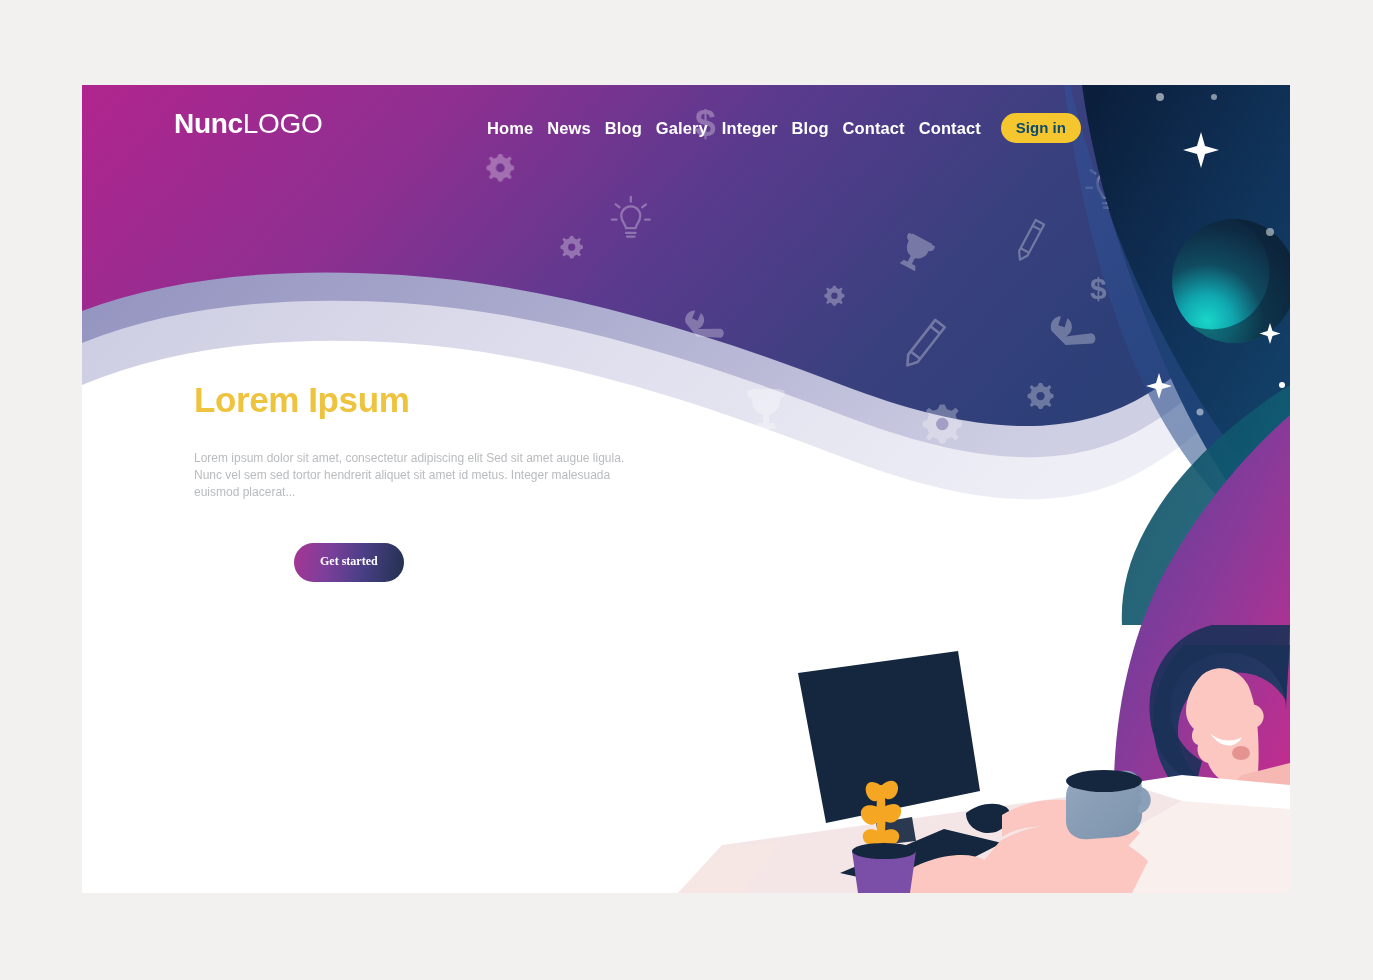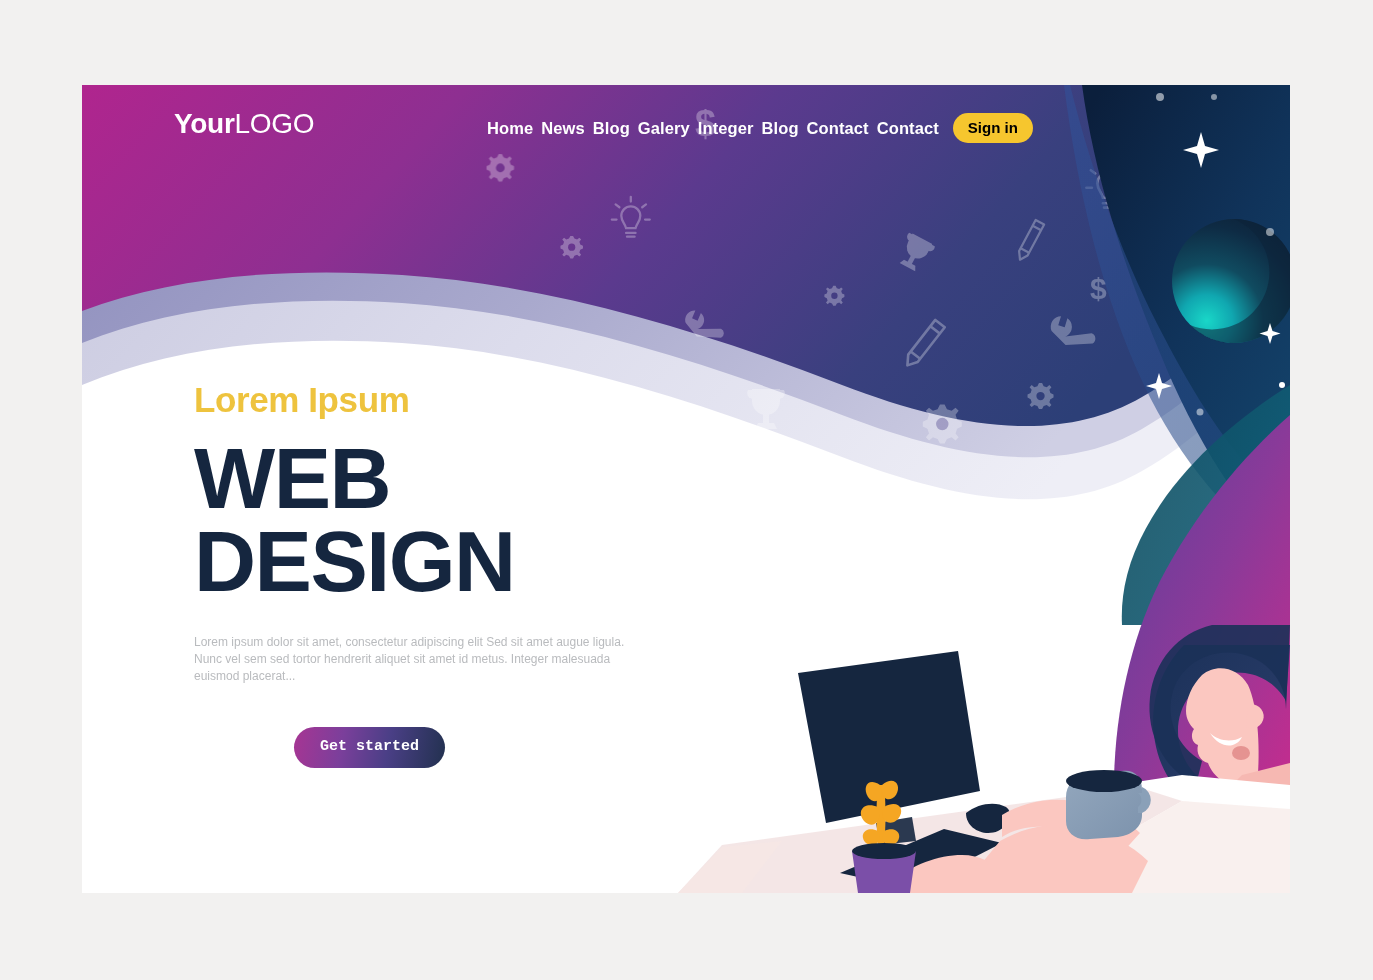--- a/index.html
+++ b/index.html
@@ -30,30 +30,30 @@
   #logo {
     position:absolute; left:92px; top:23px;
     font-size:28px; letter-spacing:-0.3px; color:#ffffff;
     white-space:nowrap; pointer-events:auto;
   }
   #logo .b { font-weight:bold; }
   #logo .l { font-weight:300; }
 
   #navlinks {
     position:absolute; left:405px; top:28px;
-    display:flex; align-items:center; gap:8px;
+    display:flex; align-items:center; gap:14px;
     pointer-events:auto;
   }
   .navlink {
     font-size:16.5px; font-weight:bold; color:#ffffff;
     white-space:nowrap; cursor:pointer; letter-spacing:0.1px;
   }
   #signin {
     margin-left:6px;
-    background:#f6c62e; color:#000000;
+    background:#f6c62e; color:#0c4a6e;
     font-size:15px; font-weight:bold;
     padding:6px 15px 7px; border-radius:20px;
     border:none; cursor:pointer; white-space:nowrap;
     font-family:"Liberation Sans", sans-serif;
   }
 
   
   #hero { position:absolute; left:112px; top:295px; z-index:30; width:480px; }
   #eyebrow {
     font-size:35px; font-weight:bold; color:#eec33e;
@@ -64,23 +64,23 @@
     color:#15263f; letter-spacing:-1.5px;
   }
   #lede {
     margin-top:30px; width:450px;
     font-size:12px; line-height:1.42; color:#b9bbbe;
   }
   #cta {
     margin-top:42px; margin-left:100px;
     display:inline-block;
     background:linear-gradient(100deg,#a73593 0%,#7b3f9b 32%,#4a3f86 62%,#22314f 100%);
-    color:#fff; font-size:15px; font-weight:bold;
+    color:#fff; font-size:12px; font-weight:bold;
     padding:11px 26px 13px; border:none; border-radius:22px;
-    cursor:pointer; font-family:Liberation Mono, monospace;
+    cursor:pointer; font-family:Liberation Serif, serif;
   }
 </style>
 </head>
 <body>
 
 <div id="stage">
 
   <div id="card">
 
     <svg id="card-svg" viewBox="0 0 1208 808" preserveAspectRatio="none">
@@ -381,40 +381,36 @@
                    C786,836 779,830 778,822 Z" fill="#7b4fa8"></path>
           <ellipse cx="802" cy="766" rx="32" ry="8" fill="#15263f"></ellipse>
         </g>
 
         <path d="M596,808 L640,762 L700,756 L660,808 Z" fill="#f6e7e5" opacity="0.6"></path>
       </g>
     </svg>
 
     <nav id="navbar">
       <div id="logo">
-        <span class="b">Your</span><span class="l">LOGO</span>
+        <span class="b">Nunc</span><span class="l">LOGO</span>
       </div>
 
       <div id="navlinks">
         <a class="navlink">Home</a>
         <a class="navlink">News</a>
         <a class="navlink">Blog</a>
         <a class="navlink">Galery</a>
         <a class="navlink">Integer</a>
         <a class="navlink">Blog</a>
         <a class="navlink">Contact</a>
         <a class="navlink">Contact</a>
         <button id="signin">Sign in</button>
       </div>
     </nav>
 
     <div id="hero">
       <div id="eyebrow">Lorem Ipsum</div>
-      <div id="h1">
-        <div>WEB</div>
-        <div>DESIGN</div>
-      </div>
       <p id="lede">Lorem ipsum dolor sit amet, consectetur adipiscing elit Sed sit amet augue ligula. Nunc vel sem sed tortor hendrerit aliquet sit amet id metus. Integer malesuada euismod placerat...</p>
       <button id="cta">Get started</button>
     </div>
 
   </div>
 </div>
 
 </body></html>

